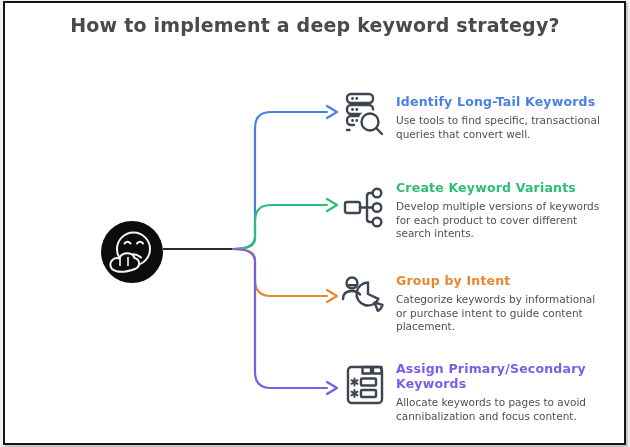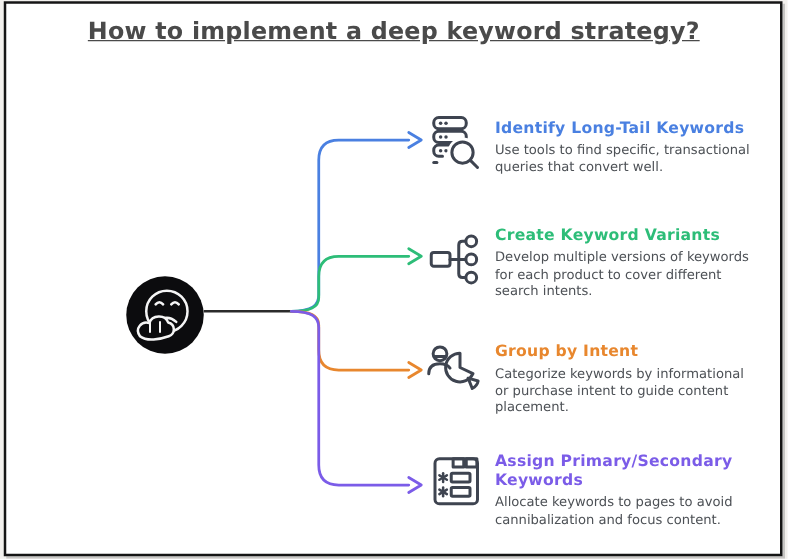--- a/index.html
+++ b/index.html
@@ -11,21 +11,20 @@
   .frame{
     position:absolute;left:3px;top:1px;width:619px;height:440px;
     background:#ffffff;border:2px solid #151515;
     box-shadow:2px 2px 0 rgba(120,120,120,0.35);
     z-index:0;
   }
   .page-title{
     position:absolute;top:14px;left:0;width:630px;text-align:center;
     font-size:19px;font-weight:700;color:#4a4a4a;letter-spacing:0.2px;
     z-index:3;
-    text-decoration:underline;
   }
   .overlay-svg{position:absolute;left:0;top:0;z-index:1;}
   .branch-icon{position:absolute;width:48px;height:48px;z-index:2;}
   .icon-1{left:339px;top:89px;}
   .icon-2{left:340px;top:183px;}
   .icon-3{left:339px;top:272px;}
   .icon-4{left:341px;top:361px;}
   .branch-text{position:absolute;left:396px;width:238px;z-index:2;}
   .text-1{top:94px;}
   .text-2{top:180px;}

